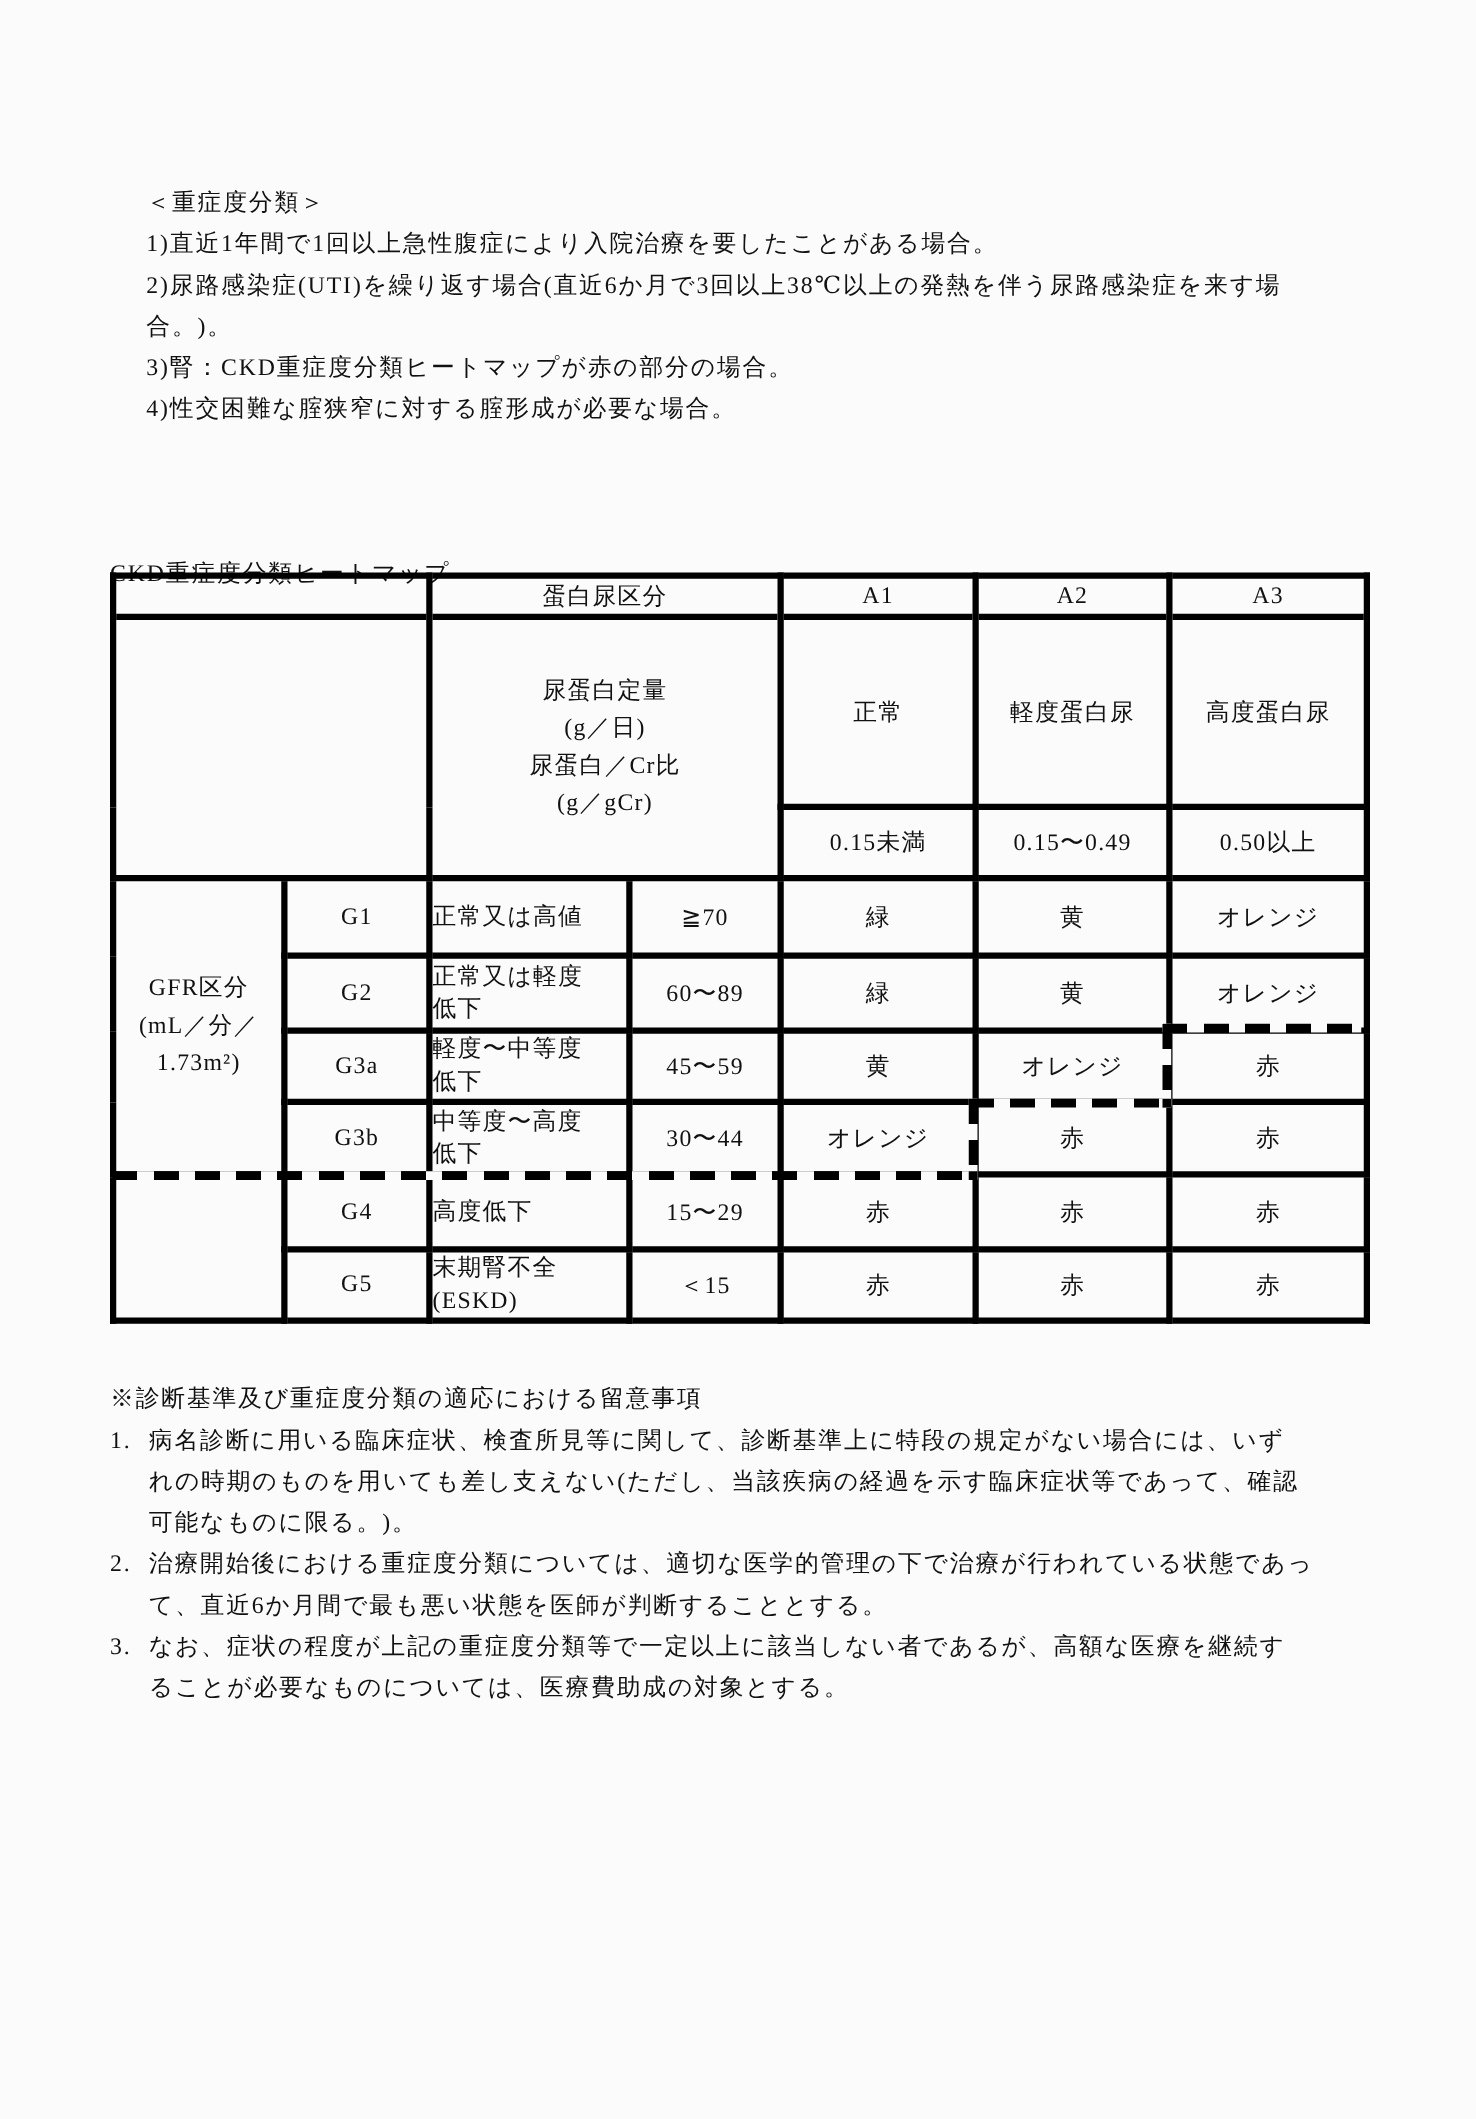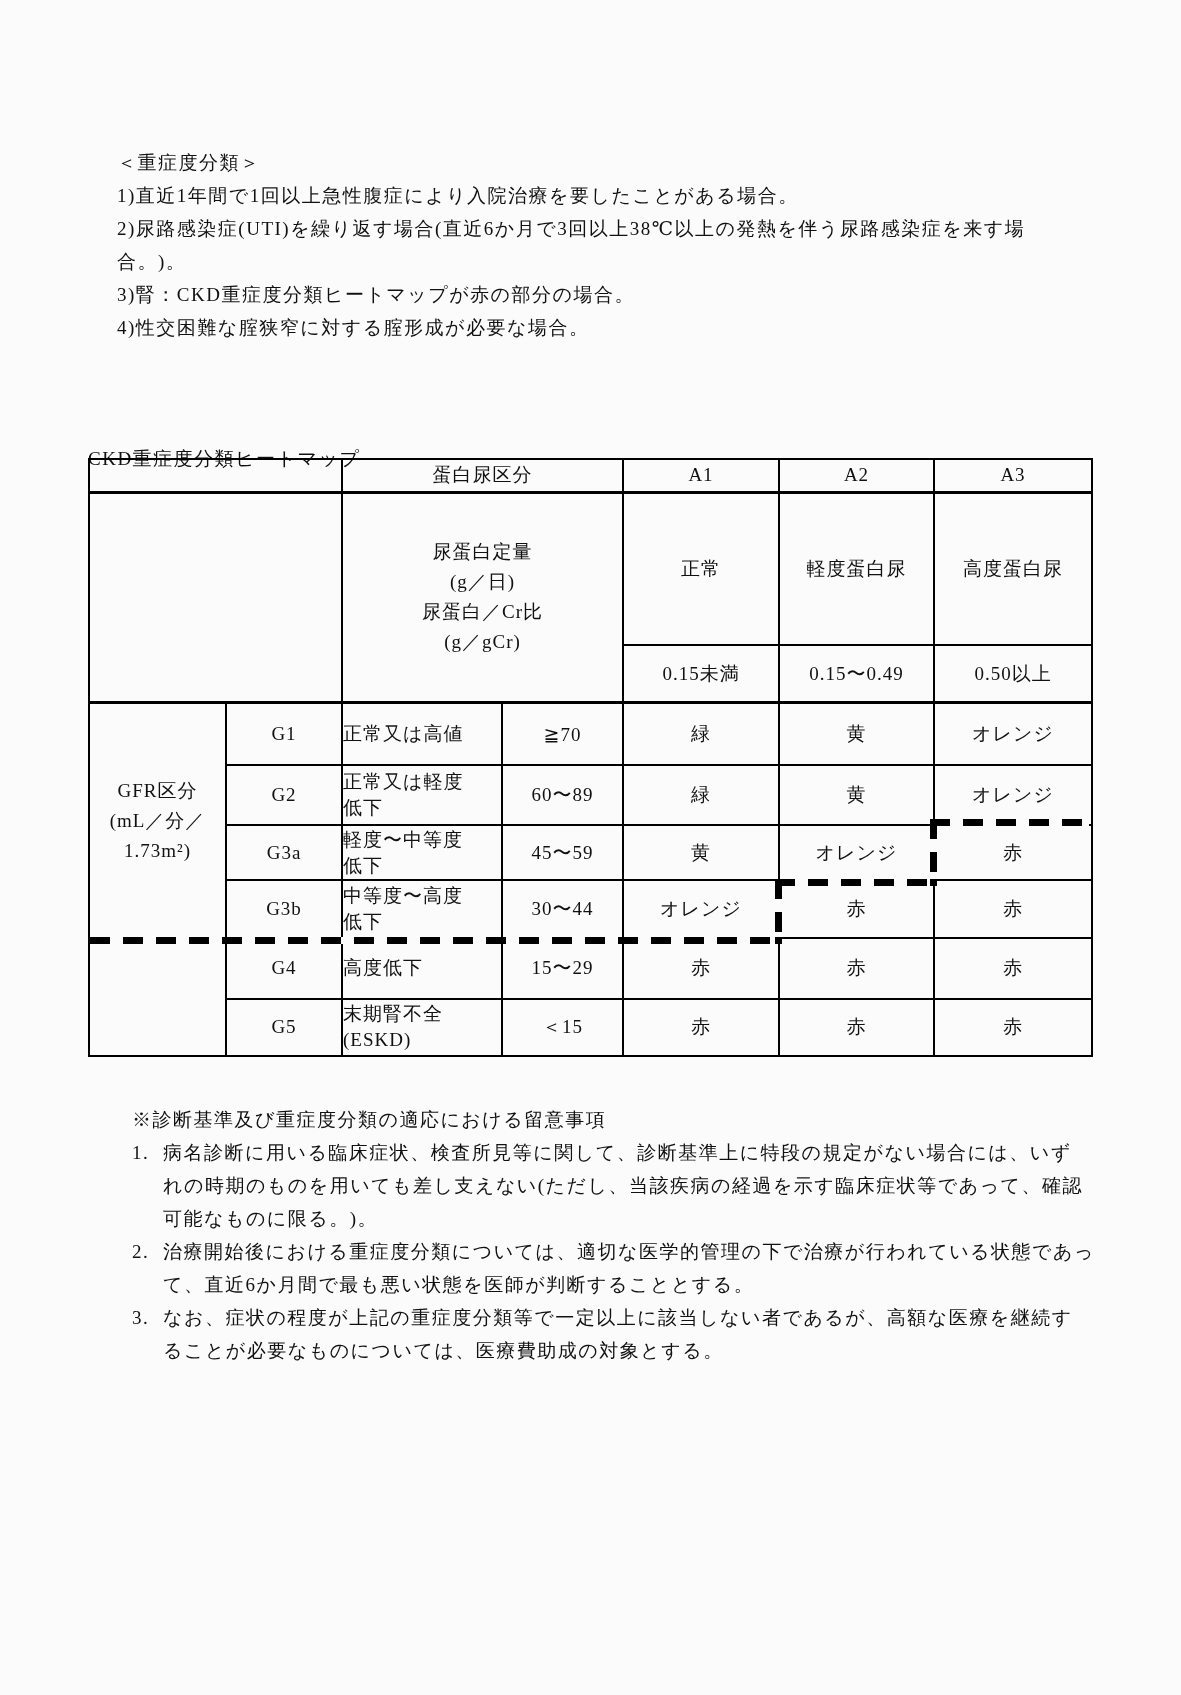--- a/index.html
+++ b/index.html
@@ -8,40 +8,40 @@
     background:#fbfbfb;color:#111;
     font-family:"Liberation Serif","DejaVu Serif",serif;
     overflow:hidden;
   }
   .intro{position:absolute;left:88px;top:146px;font-size:19px;line-height:33px;letter-spacing:1.5px;margin-left:29px;}
   .intro .line{white-space:pre;}
   .table-title{position:absolute;left:88px;top:446px;font-size:19px;letter-spacing:1.5px;}
   .table-wrap{position:absolute;left:88px;top:458px;width:1003px;height:599px;}
   table.heatmap{border-collapse:collapse;table-layout:fixed;width:1003px;height:599px;}
   .heatmap td{
-    border:2px solid #000000;font-size:19px;letter-spacing:1px;
+    border:5px solid #000000;font-size:19px;letter-spacing:1px;
     text-align:center;vertical-align:middle;padding:0;white-space:pre-line;
   }
   tr.r1 td{border-bottom:3px solid #000;}
   tr.g1 td{border-top:3px solid #000;}
   .heatmap td.cell-left{text-align:left;padding-left:0;line-height:26px;}
   .heatmap td.multiline{line-height:30px;}
   
   .dash{position:absolute;}
   .dash-h{height:7px;background:repeating-linear-gradient(90deg,#000 0 20px,#fbfbfb 20px 33px);}
   .dash-v{width:7px;background:repeating-linear-gradient(180deg,#000 0 20px,#fbfbfb 20px 33px);}
   .dash-c{width:7px;height:7px;background:#000;}
   #dash-s1{left:842px;top:361px;width:159px;}
   #dash-s2{left:842px;top:361px;height:67px;}
   #dash-s3{left:687px;top:421px;width:162px;}
   #dash-s4{left:687px;top:421px;height:65px;}
   #dash-s5{left:2px;top:479px;width:688px;}
   #dash-c1{left:842px;top:421px;}
   #dash-c2{left:687px;top:479px;}
-  .notes{position:absolute;left:88px;top:1103px;width:1020px;font-size:19px;line-height:33px;letter-spacing:1.5px;margin-left:44px;}
+  .notes{position:absolute;left:88px;top:1103px;width:1020px;font-size:19px;line-height:33px;letter-spacing:1.5px;}
   .note-item{position:relative;padding-left:31px;}
   .note-num{position:absolute;left:0;top:0;}
   .note-text{white-space:pre-line;}
 </style>
 </head>
 <body>
 
 <div class="page">
 
   <div class="intro">

